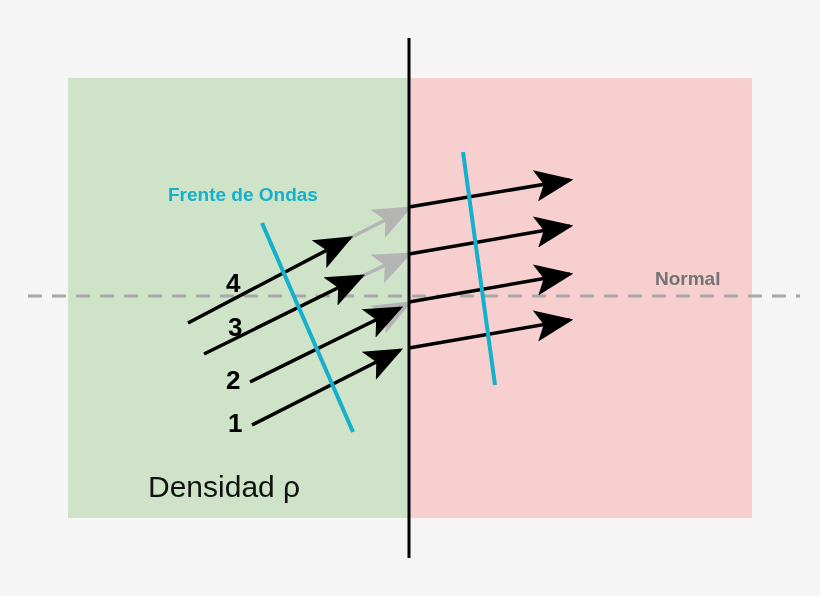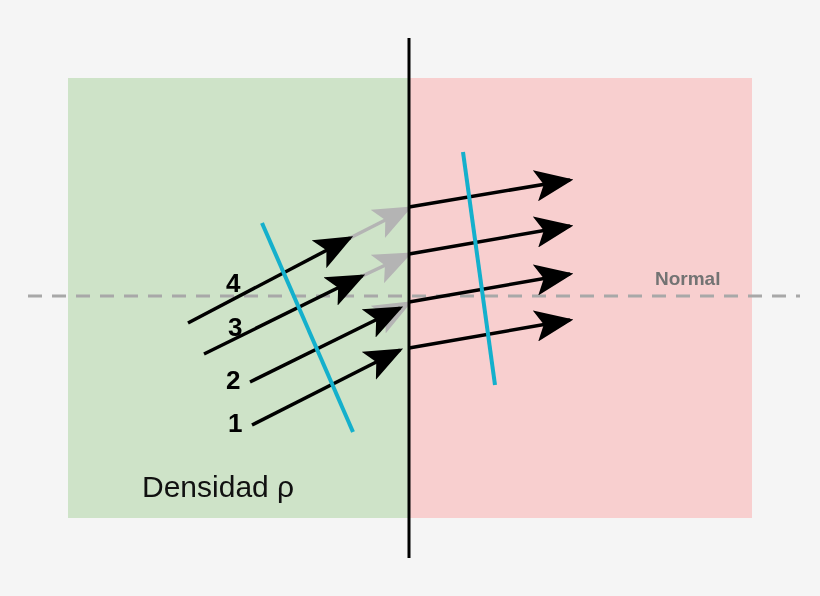--- a/index.html
+++ b/index.html
@@ -87,24 +87,25 @@
       </g>
 
     <g id="wavefronts-group">
         <line x1="262" y1="223" x2="353" y2="432" stroke="#14b0cc" stroke-width="4" stroke-linecap="butt"></line>
         <line x1="463" y1="152" x2="495" y2="385" stroke="#14b0cc" stroke-width="4" stroke-linecap="butt"></line>
       </g>
 
     <line id="interface-line" x1="409" y1="38" x2="409" y2="558" stroke="#000000" stroke-width="3"></line>
   </svg>
 
+  <div class="lbl wavefront-label" id="wf-label" style="left: 168px; top: 184px;">Frente de Ondas</div>
 
   <div class="lbl normal-label" id="normal-label" style="left: 655px; top: 268px;">Normal</div>
 
-  <div class="lbl medium-label" id="left-medium-label" style="left: 142px; top: 470px;">Densidad ρ</div>
+  <div class="lbl medium-label" id="left-medium-label" style="left: 148px; top: 470px;">Densidad ρ</div>
 
 
   <div id="ray-numbers">
       <div class="lbl ray-number" style="left: 228px; top: 408px;">1</div>
       <div class="lbl ray-number" style="left: 226px; top: 365px;">2</div>
       <div class="lbl ray-number" style="left: 228px; top: 312px;">3</div>
       <div class="lbl ray-number" style="left: 226px; top: 268px;">4</div>
     </div>
 
 </div>

